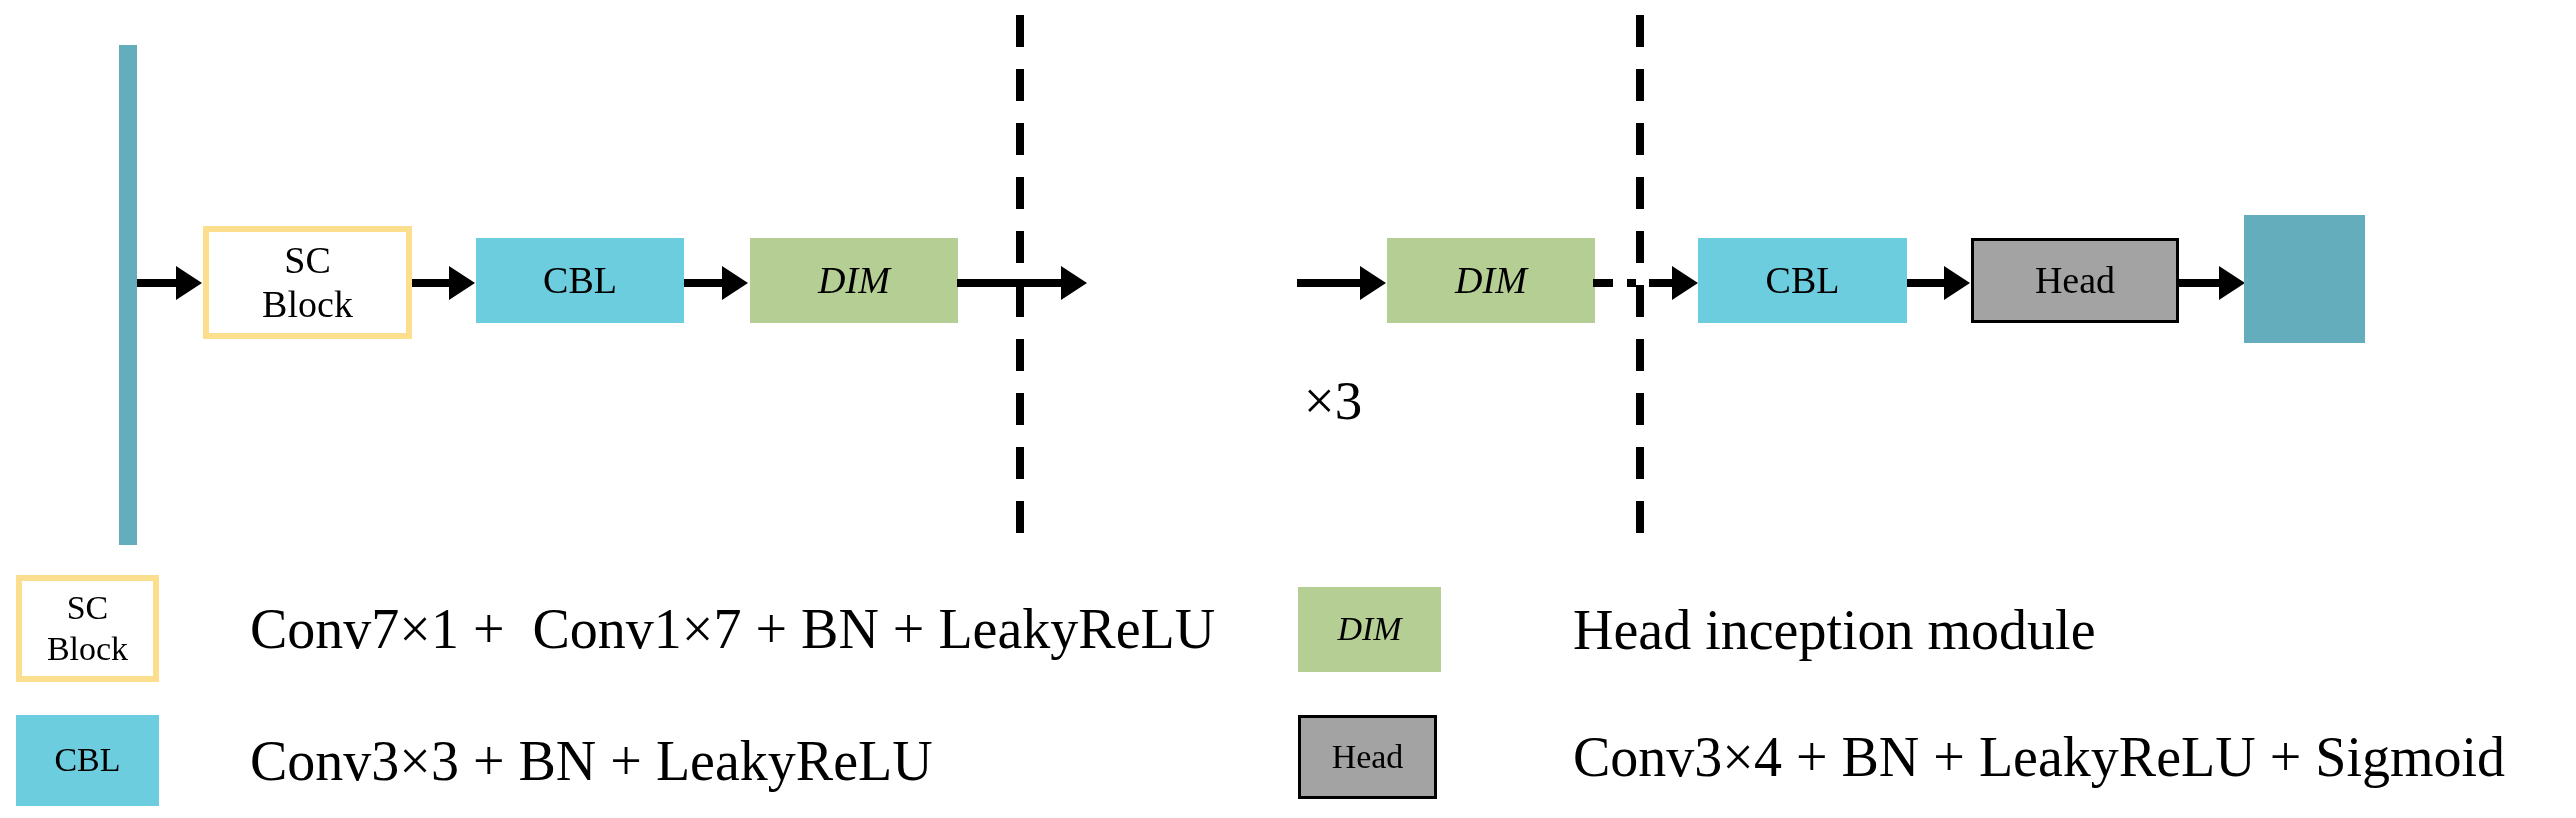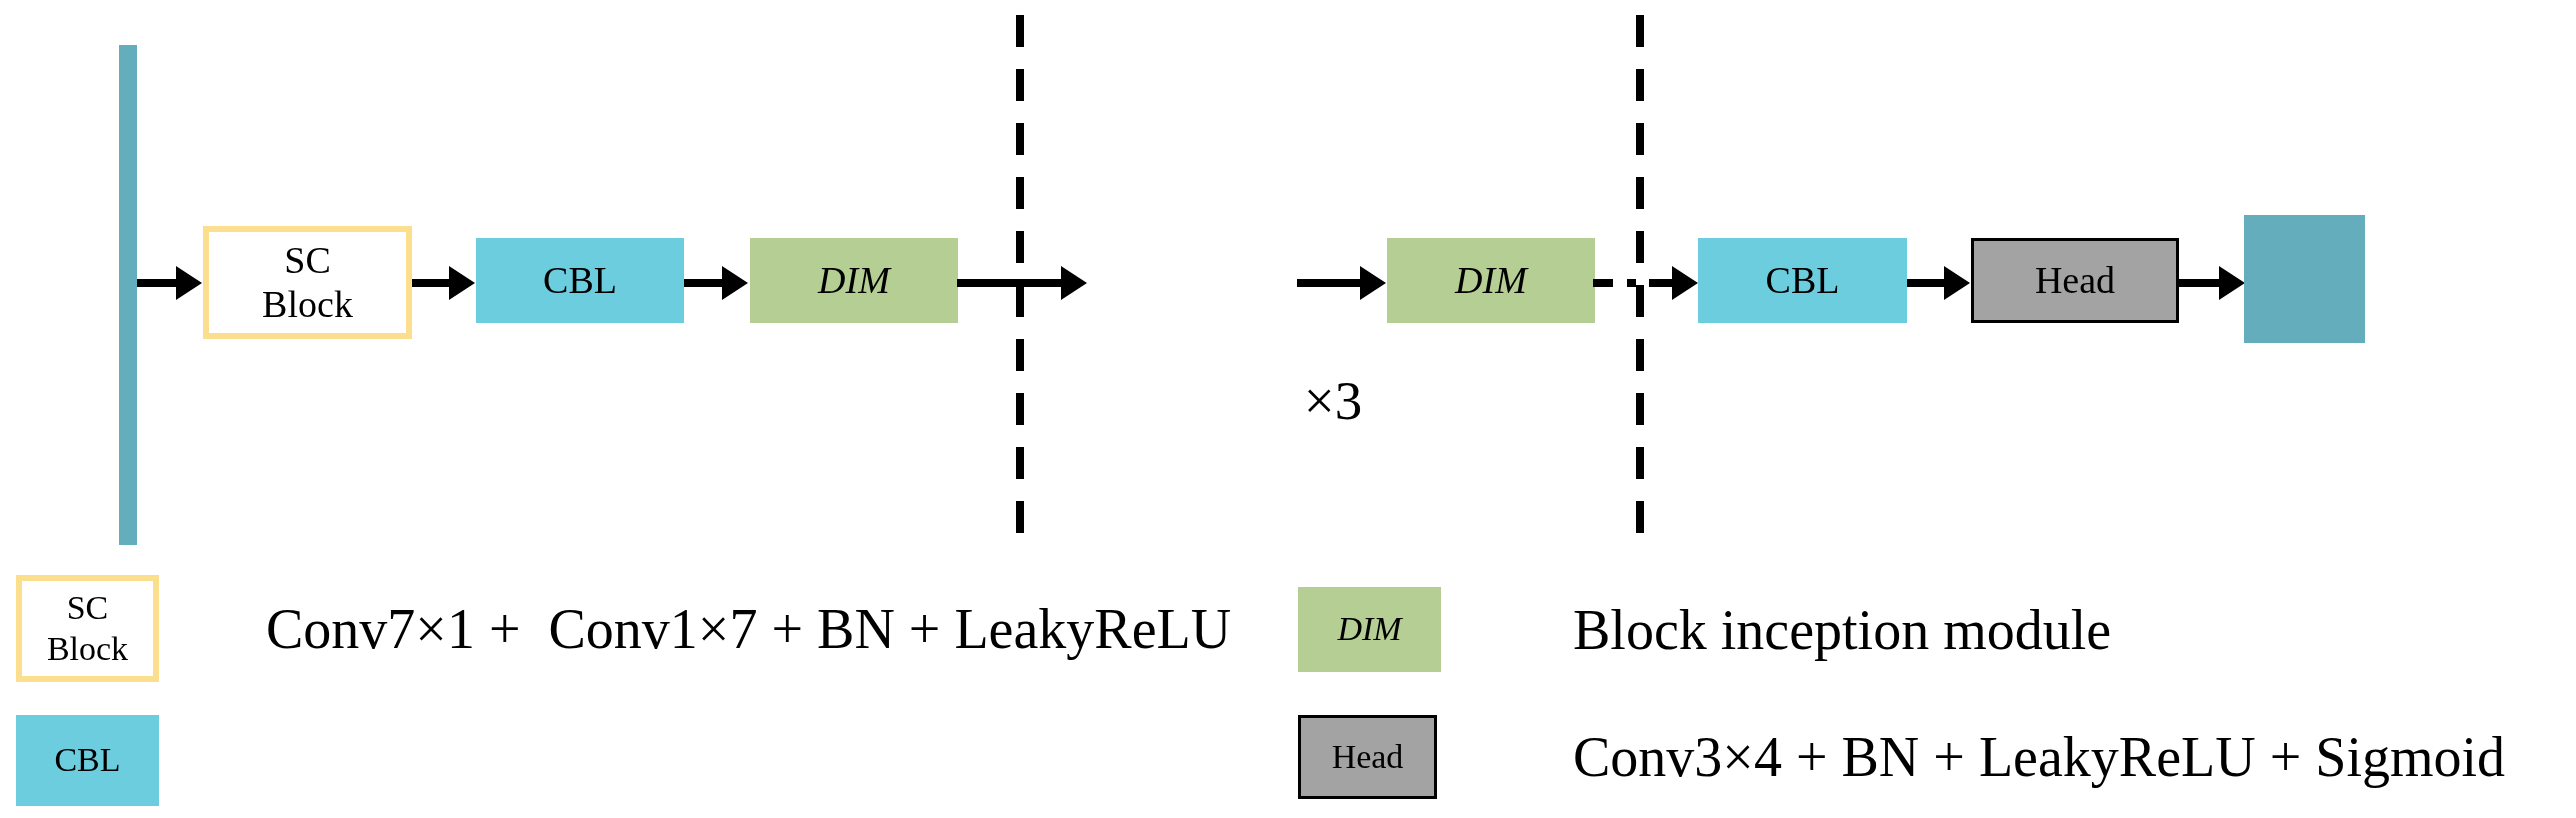--- a/index.html
+++ b/index.html
@@ -157,33 +157,36 @@
   <div class="arrow-head" style="left:2219px; top:266px;"></div>
 
   <div class="abs fill-teal" style="left:2244px; top:215px; width:121px; height:128px;"></div>
 
   <div class="legend-swatch sc-border" style="left:16px; top:575px; width:143px; height:107px;">
     <div>
       <div>SC</div>
       <div>Block</div>
     </div>
   </div>
-  <div class="legend-desc-wrap" style="left:266px; top:575px; height:107px;">
+  <div class="legend-desc-wrap" style="left:250px; top:575px; height:107px;">
     <span class="legend-desc">Conv7×1 +  Conv1×7 + BN + LeakyReLU</span>
   </div>
 
   <div class="legend-swatch fill-cbl" style="left:16px; top:715px; width:143px; height:91px;">
     <span>CBL</span>
   </div>
+  <div class="legend-desc-wrap" style="left:250px; top:715px; height:91px;">
+    <span class="legend-desc">Conv3×3 + BN + LeakyReLU</span>
+  </div>
 
   <div class="legend-swatch fill-dim" style="left:1298px; top:587px; width:143px; height:85px;">
     <span>DIM</span>
   </div>
   <div class="legend-desc-wrap" style="left:1573px; top:587px; height:85px;">
-    <span class="legend-desc">Block inception module</span>
+    <span class="legend-desc">Head inception module</span>
   </div>
 
   <div class="legend-swatch head-border" style="left:1298px; top:715px; width:139px; height:84px;">
     <span>Head</span>
   </div>
   <div class="legend-desc-wrap" style="left:1573px; top:715px; height:84px;">
     <span class="legend-desc">Conv3×4 + BN + LeakyReLU + Sigmoid</span>
   </div>
 
 </div>

